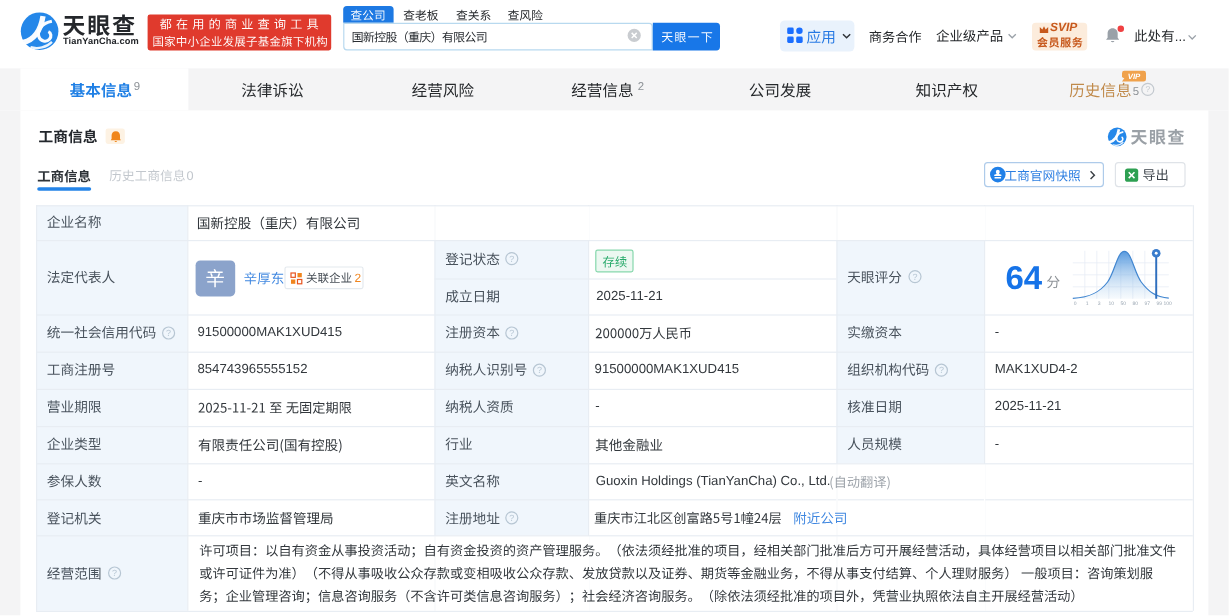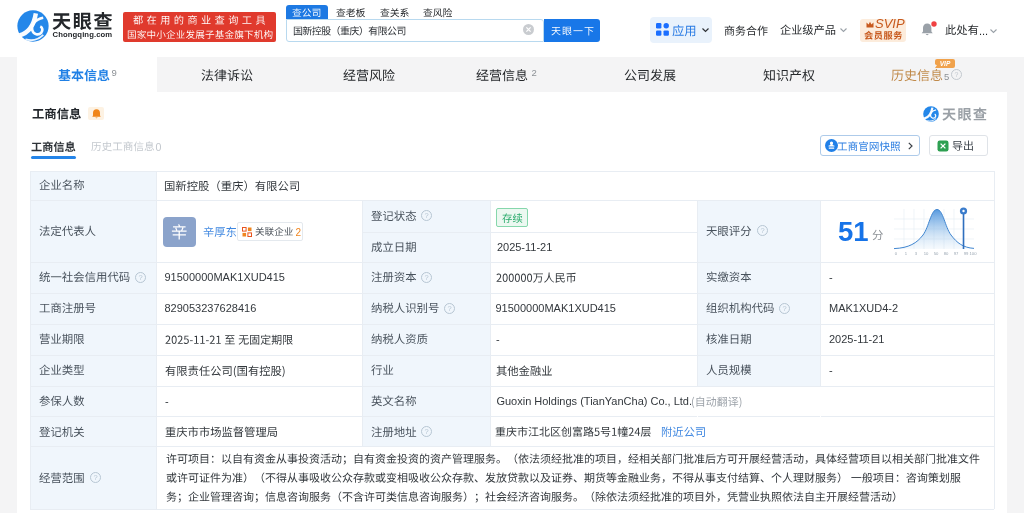--- a/index.html
+++ b/index.html
@@ -264,21 +264,21 @@
 </svg>
     <svg class="r" style="left:52.3px;top:6.3px" width="63" height="29">
       <g transform="translate(0,22.3) scale(0.019200,-0.019200)">
         <g fill="#24272b">
           <use href="#b0"></use>
           <use href="#b1" x="1078"></use>
           <use href="#b2" x="2156"></use>
         </g>
       </g>
     </svg>
-    <div style="position:absolute;left:52.5px;top:31.1px;font-size:7.7px;line-height:7.7px;font-weight:bold;color:#24272b;letter-spacing:0.1px;white-space:nowrap">Chongqing.com</div>
+    <div style="position:absolute;left:52.5px;top:31.1px;font-size:7.7px;line-height:7.7px;font-weight:bold;color:#24272b;letter-spacing:0.1px;white-space:nowrap">TianYanCha.com</div>
     <div style="position:absolute;left:122.7px;top:11.7px;width:153.5px;height:30.7px;background:#e03a2d;border-radius:2px"></div>
     <svg class="r" style="left:133.2px;top:12.2px" width="135" height="15">
       <g transform="translate(0,11.8) scale(0.010200,-0.010200)">
         <g fill="#fff">
           <use href="#g3"></use>
           <use href="#g4" x="1333"></use>
           <use href="#g5" x="2667"></use>
           <use href="#g6" x="4000"></use>
           <use href="#g7" x="5333"></use>
           <use href="#g8" x="6667"></use>
@@ -420,21 +420,21 @@
         </g>
       </g>
     </svg>
     <svg class="r" style="left:839.5px;top:28.2px" width="7" height="4.5">
       <path d="M0.5 0.5 L3.5 3.5 L6.5 0.5" fill="none" stroke="#9aa1a8" stroke-width="1.1"></path>
     </svg>
     <div style="position:absolute;left:859.5px;top:19.2px;width:46.7px;height:22.6px;background:#fcecdc;border-radius:3px"></div>
     <svg class="r" style="left:865.5px;top:20.9px" width="8" height="7">
       <path d="M0.5 6.5 L0.5 1.5 L2.6 3.5 L4 0.8 L5.4 3.5 L7.5 1.5 L7.5 6.5 Z" fill="#c7591d"></path>
     </svg>
-    <div style="position:absolute;left:875px;top:20.1px;font-size:13px;line-height:8.8px;font-weight:normal;color:#c7591d;white-space:nowrap"><i>SVIP</i></div>
+    <div style="position:absolute;left:875px;top:20.1px;font-size:10px;line-height:8.8px;font-weight:bold;color:#c7591d;white-space:nowrap"><i>SVIP</i></div>
     <svg class="r" style="left:863.8px;top:28.2px" width="40" height="14">
       <g transform="translate(0,10.8) scale(0.009300,-0.009300)">
         <g fill="#c7591d">
           <use href="#b54"></use>
           <use href="#b55" x="1043"></use>
           <use href="#b56" x="2086"></use>
           <use href="#b57" x="3129"></use>
         </g>
       </g>
     </svg>
@@ -964,21 +964,21 @@
         <g fill="#454c54">
           <use href="#g31"></use>
           <use href="#g138" x="1000"></use>
           <use href="#g17" x="2000"></use>
           <use href="#g8" x="3000"></use>
         </g>
       </g>
     </svg>
     <div style="position:absolute;left:295.5px;top:227.7px;font-size:10px;line-height:10px;font-weight:normal;color:#f0851e;white-space:nowrap">2</div>
     <div style="position:absolute;left:164.5px;top:272.0px;font-size:11px;line-height:11px;font-weight:normal;color:#33383d;white-space:nowrap">91500000MAK1XUD415</div>
-    <div style="position:absolute;left:164.5px;top:303.0px;font-size:11px;line-height:11px;font-weight:normal;color:#33383d;white-space:nowrap">829053237628416</div>
+    <div style="position:absolute;left:164.5px;top:303.0px;font-size:11px;line-height:11px;font-weight:normal;color:#33383d;white-space:nowrap">854743965555152</div>
     <svg class="r" style="left:164.5px;top:330.8px" width="130" height="16">
       <g transform="translate(0,12.8) scale(0.011000,-0.011000)">
         <g fill="#33383d">
           <use href="#g139"></use>
           <use href="#g140" x="555"></use>
           <use href="#g139" x="1110"></use>
           <use href="#g141" x="1665"></use>
           <use href="#g142" x="2220"></use>
           <use href="#g143" x="2567"></use>
           <use href="#g143" x="3122"></use>
@@ -1106,21 +1106,21 @@
     <svg class="r" style="left:660.5px;top:422.9px" width="47" height="17">
       <g transform="translate(0,13.1) scale(0.011300,-0.011300)">
         <g fill="#3f87e0">
           <use href="#g179"></use>
           <use href="#g180" x="1000"></use>
           <use href="#g27" x="2000"></use>
           <use href="#g28" x="3000"></use>
         </g>
       </g>
     </svg>
-    <div style="position:absolute;left:837.9px;top:217.6px;font-size:27.5px;line-height:27.5px;font-weight:bold;color:#1673e8;white-space:nowrap">51</div>
+    <div style="position:absolute;left:837.9px;top:217.6px;font-size:27.5px;line-height:27.5px;font-weight:bold;color:#1673e8;white-space:nowrap">64</div>
     <svg class="r" style="left:872.0px;top:226.4px" width="14" height="17">
       <g transform="translate(0,13.3) scale(0.011500,-0.011500)">
         <g fill="#8c9196">
           <use href="#g125"></use>
         </g>
       </g>
     </svg>
     <div style="position:absolute;left:829px;top:272.0px;font-size:11px;line-height:11px;font-weight:normal;color:#33383d;white-space:nowrap">-</div>
     <div style="position:absolute;left:829px;top:303.0px;font-size:11px;line-height:11px;font-weight:normal;color:#33383d;white-space:nowrap">MAK1XUD4-2</div>
     <div style="position:absolute;left:829px;top:334.0px;font-size:11px;line-height:11px;font-weight:normal;color:#33383d;white-space:nowrap">2025-11-21</div>

